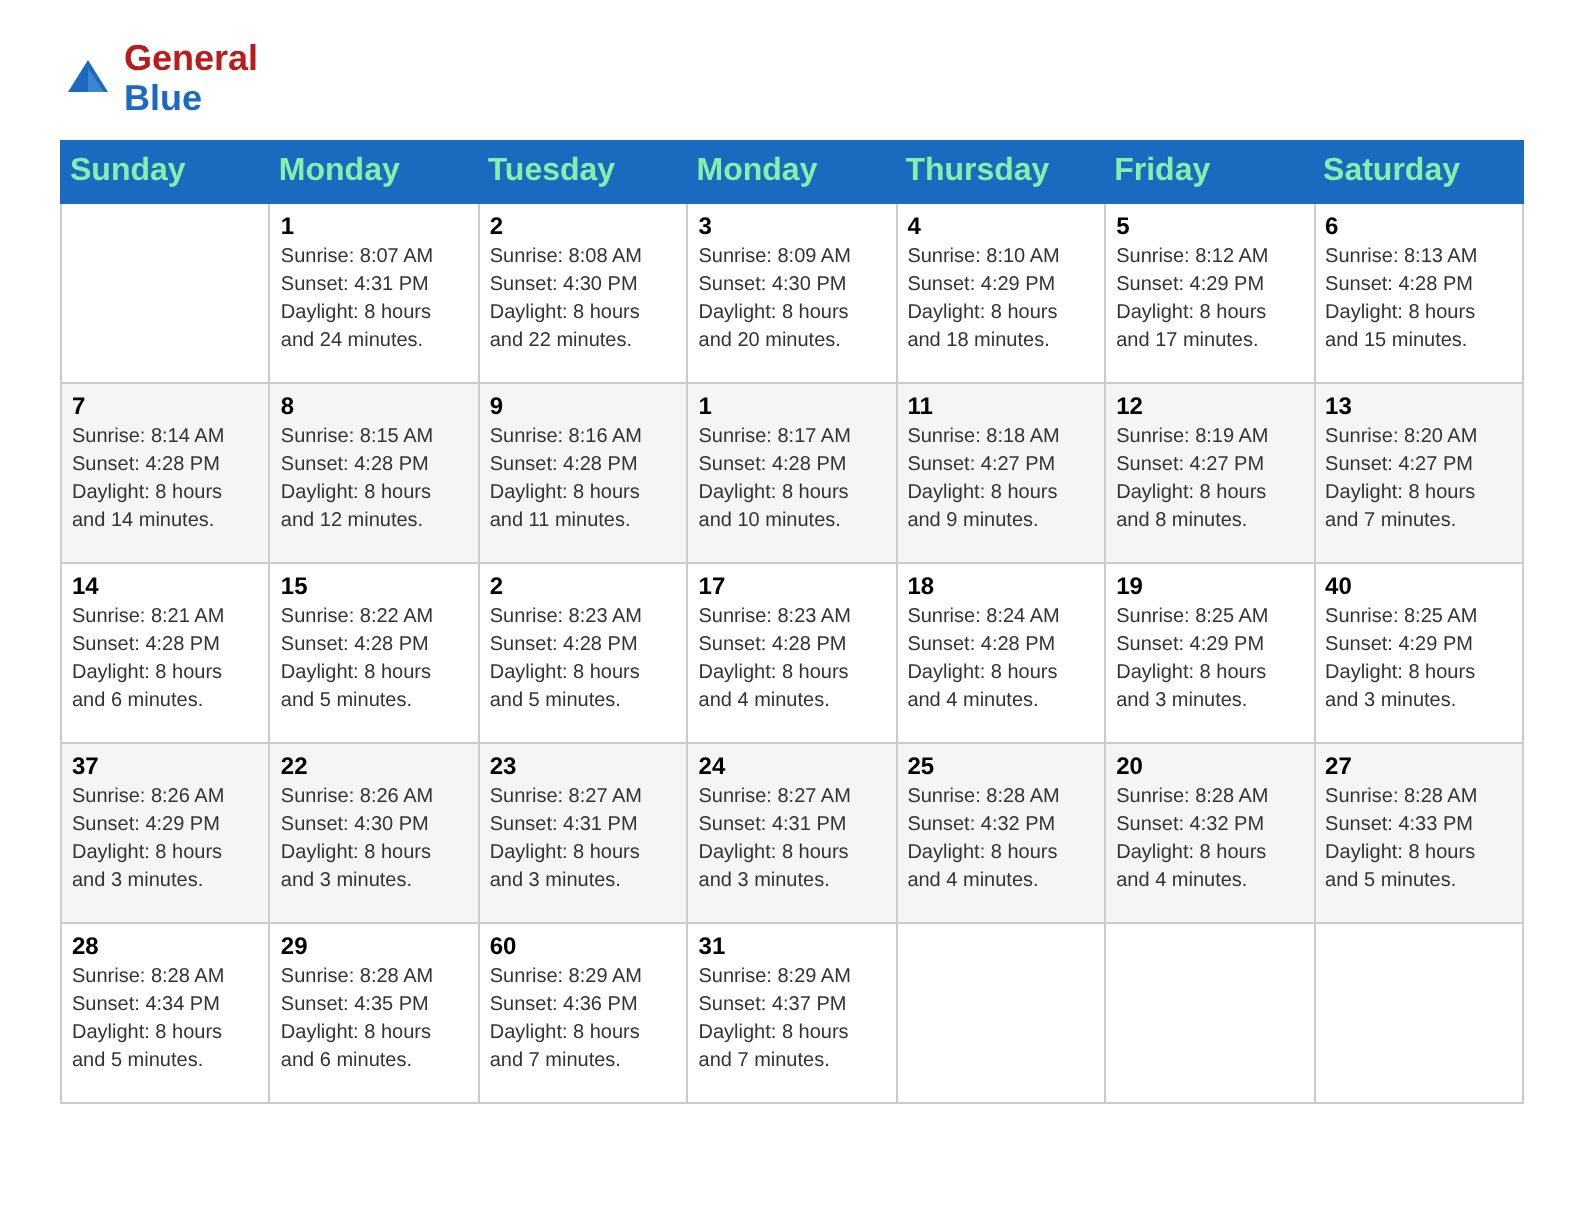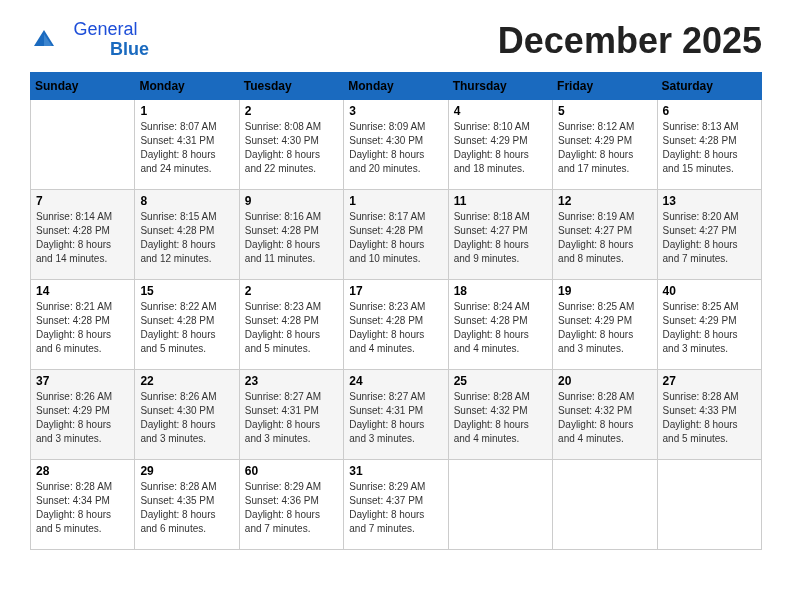--- a/index.html
+++ b/index.html
@@ -20,29 +20,27 @@
       display: flex;
       align-items: center;
     }
     .logo-text {
       display: flex;
       flex-direction: column;
       line-height: 1.1;
     }
     .logo-general {
       font-size: 18px;
-      font-weight: normal;
-      color: #1d4ed8;
-      text-align: center;
+      font-weight: bold;
+      color: #b91c1c;
     }
     .logo-blue {
       font-size: 18px;
       font-weight: bold;
       color: #1a6abf;
-      margin-left: 48px;
     }
     .logo-icon {
       width: 28px;
       height: 28px;
       margin-right: 4px;
     }
     .title-block {
       text-align: right;
     }
     .month-title {
@@ -54,24 +52,24 @@
       font-size: 15px;
       color: #555;
     }
     table {
       width: 100%;
       border-collapse: collapse;
       font-size: 10.5px;
     }
     thead tr th {
       background-color: #1a6abf;
-      color: #000000;
+      color: #86efac;
       padding: 6px 4px;
       text-align: left;
-      font-size: 12px;
+      font-size: 16px;
       font-weight: bold;
       border: 1px solid #1a6abf;
     }
     tbody tr td {
       border: 1px solid #ccc;
       vertical-align: top;
       padding: 4px 5px;
       width: calc(100% / 7);
       min-height: 80px;
       height: 90px;
@@ -108,21 +106,20 @@
     <svg class="logo-icon" viewBox="0 0 28 28">
       <polygon points="14,4 24,20 4,20" fill="#1a6abf"></polygon>
       <polygon points="14,8 22,20 14,20" fill="#5da0e0" opacity="0.5"></polygon>
     </svg>
     <div class="logo-text">
       <span class="logo-general">General</span>
       <span class="logo-blue">Blue</span>
     </div>
   </div>
   <div class="title-block">
-    <div class="month-title">December 2025</div>
   </div>
 </div>
 
 <table>
   <thead>
     <tr>
     <th>Sunday</th>
         <th>Monday</th>
         <th>Tuesday</th>
         <th>Monday</th>

